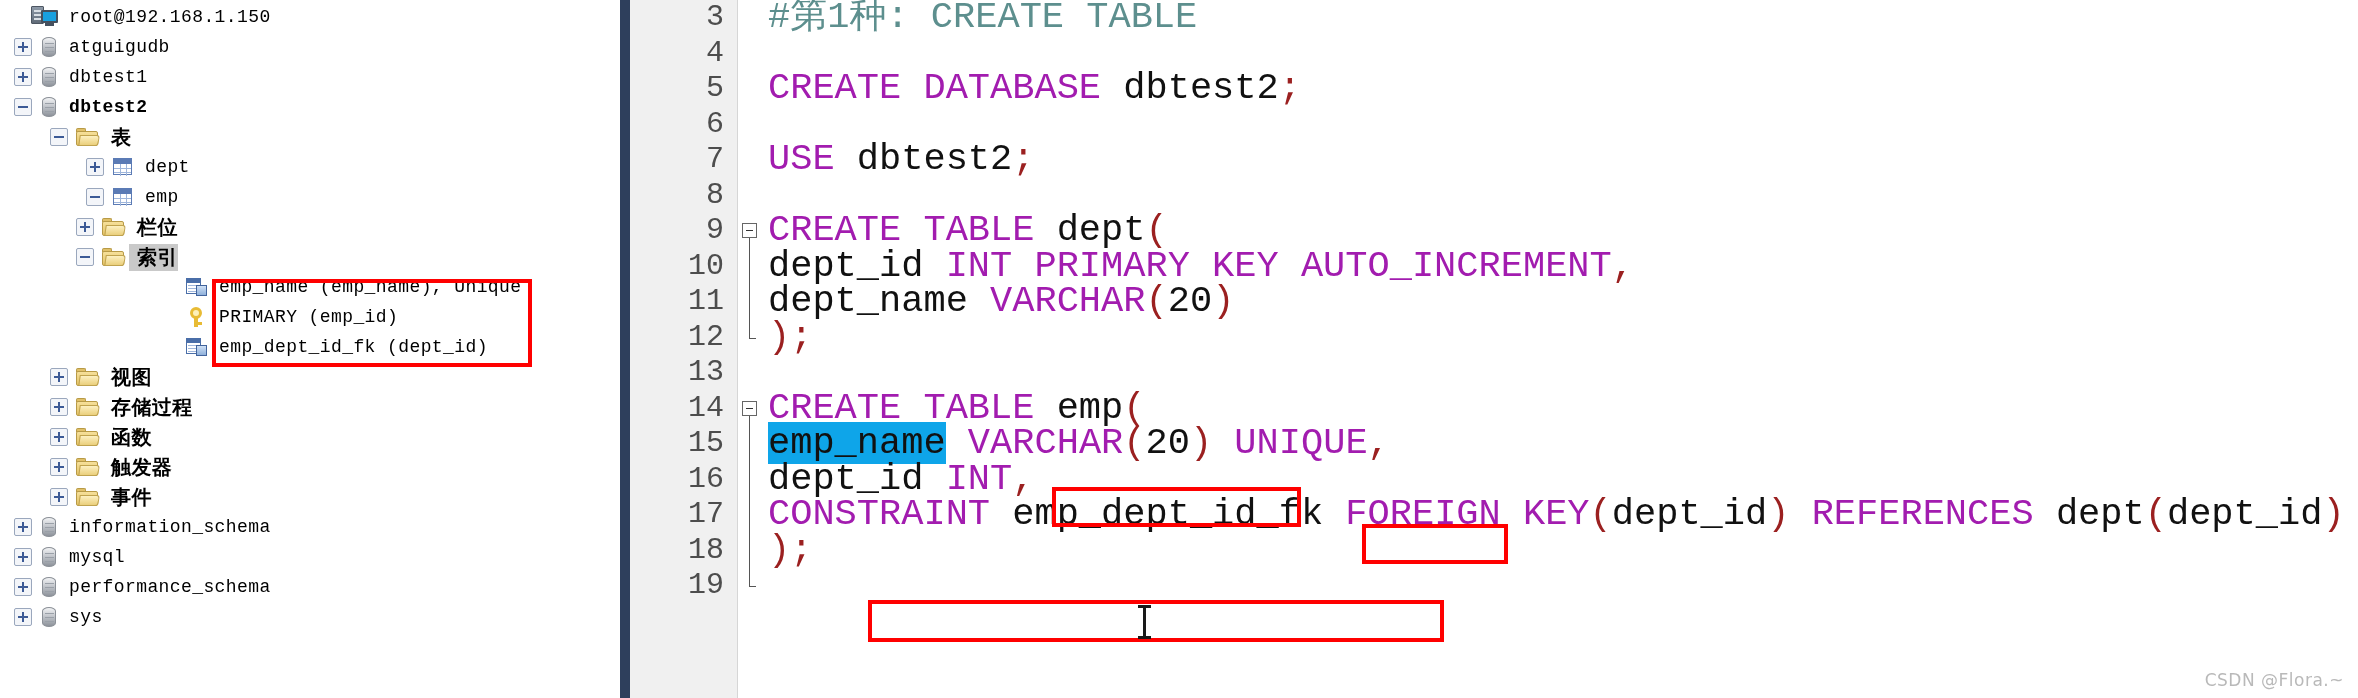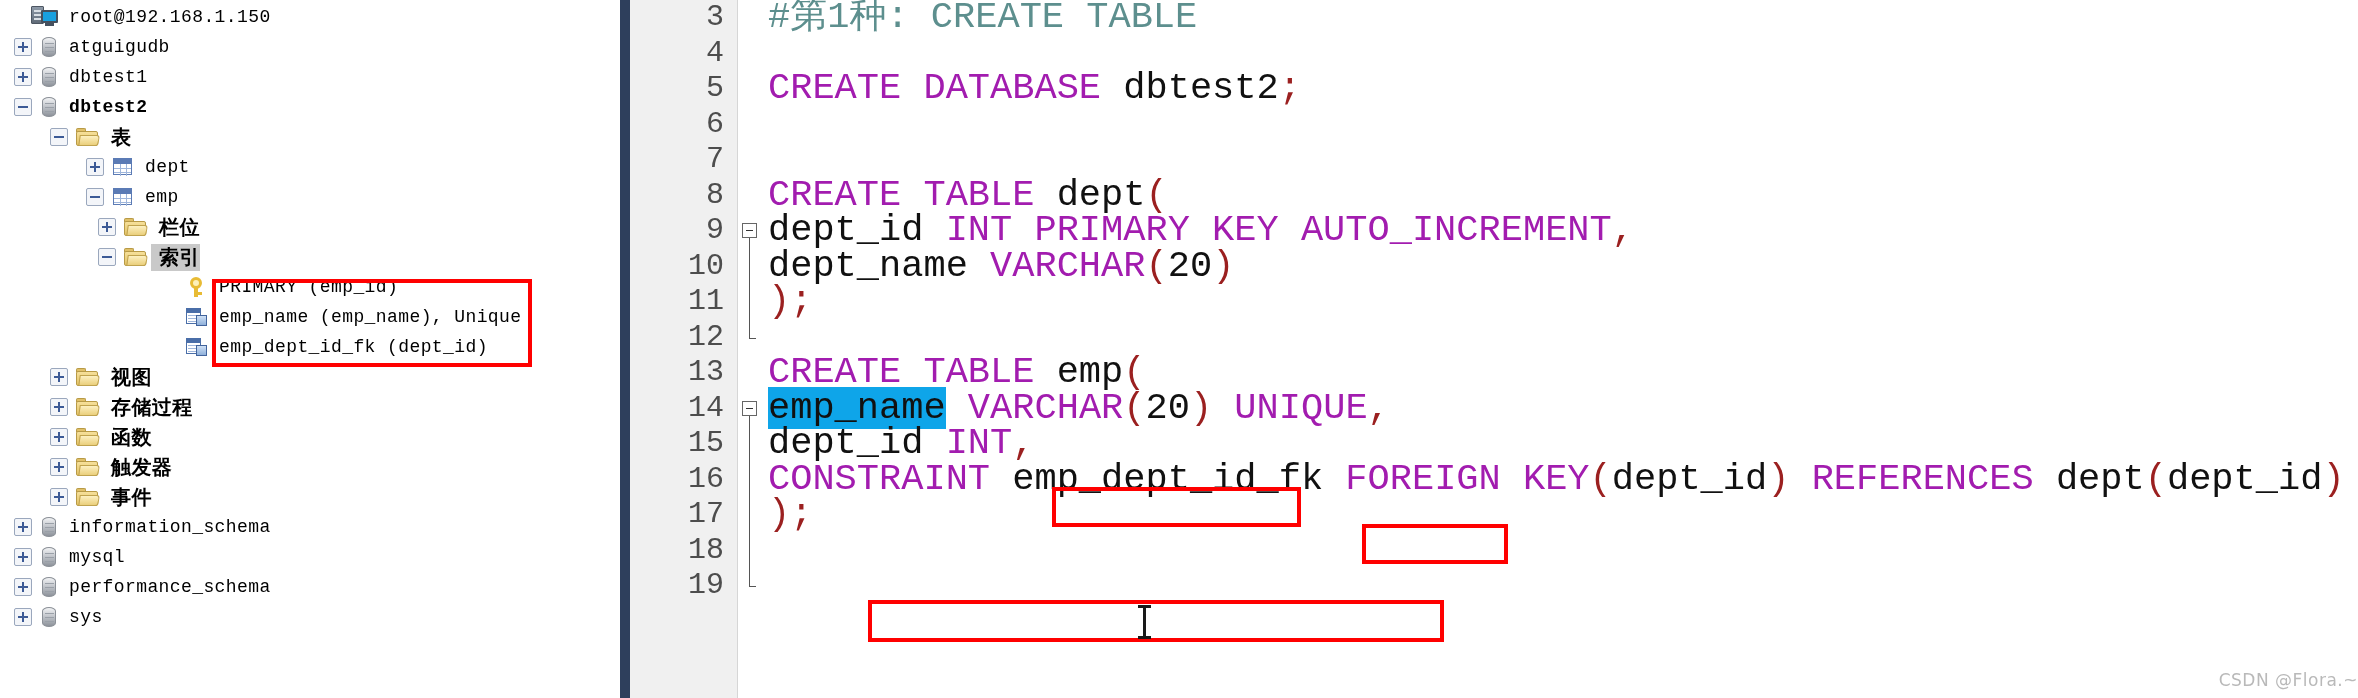--- a/index.html
+++ b/index.html
@@ -175,21 +175,21 @@
     position:absolute; left:11px; top:9px; width:11px; height:11px;
     background: linear-gradient(#cfe0f5,#8fb0da);
     border:1px solid #41639c;
   }
 
   
   .ind0 { padding-left: 6px; }
   .ind1 { padding-left: 14px; }
   .ind2 { padding-left: 50px; }
   .ind3 { padding-left: 86px; }
-  .ind4 { padding-left: 98px; text-align: right; }
+  .ind4 { padding-left: 76px; text-align: right; }
   .ind5 { padding-left: 160px; }
 
   
   #index-annotation-box {
     position: absolute;
     left: 212px; top: 279px;
     width: 320px; height: 88px;
     border: 4px solid #ff0000;
     pointer-events: none;
   }
@@ -297,21 +297,21 @@
   #text-caret::before, #text-caret::after {
     content:"";
     position:absolute; left:-5px; width:13px; height:3px; background:#1a1a1a;
   }
   #text-caret::before { top: 0; }
   #text-caret::after  { bottom: 0; }
 
   
   #watermark {
     position: absolute;
-    right: 0; bottom: 8px;
+    right: 14px; bottom: 8px;
     font-family: "DejaVu Sans", sans-serif;
     font-size: 17px;
     color: #b9b9b9;
     letter-spacing: 0.5px;
   }
 </style>
 </head>
 <body>
 
 <div id="app">
@@ -412,39 +412,39 @@
           <span class="toggle"></span>
           <span class="ico ico-folder">
             <span class="tab"></span>
             <span class="body"></span>
             <span class="flap"></span>
           </span>
           <span class="label cjk sel">索引</span>
         </div>
         <div class="tree-row ind5">
           <span class="no-toggle"></span>
-          <span class="ico ico-key">
-            <span class="ring"></span>
-            <span class="shaft"></span>
-            <span class="tooth"></span>
-          </span>
-          <span class="label">PRIMARY (emp_id)</span>
-        </div>
-        <div class="tree-row ind5">
-          <span class="no-toggle"></span>
           <span class="ico ico-index">
             <span class="big">
               <span class="hd"></span>
               <span class="ln a"></span>
               <span class="ln b"></span>
               <span class="ln c"></span>
             </span>
             <span class="sm"></span>
           </span>
           <span class="label">emp_name (emp_name), Unique</span>
+        </div>
+        <div class="tree-row ind5">
+          <span class="no-toggle"></span>
+          <span class="ico ico-key">
+            <span class="ring"></span>
+            <span class="shaft"></span>
+            <span class="tooth"></span>
+          </span>
+          <span class="label">PRIMARY (emp_id)</span>
         </div>
         <div class="tree-row ind5">
           <span class="no-toggle"></span>
           <span class="ico ico-index">
             <span class="big">
               <span class="hd"></span>
               <span class="ln a"></span>
               <span class="ln b"></span>
               <span class="ln c"></span>
             </span>
@@ -572,20 +572,21 @@
         <div class="fold-line" style="top: 238px; height: 100.5px;"></div>
         <div class="fold-marker" style="top: 400.5px;"></div>
         <div class="fold-line" style="top: 415.5px; height: 171.5px;"></div>
       </div>
     <div id="code">
       <div id="code-lines">
           <div class="cline"><span class="cmt">#第1种: CREATE TABLE</span></div>
           <div class="cline">&nbsp;</div>
           <div class="cline"><span class="kw">CREATE DATABASE </span><span class="plain">dbtest2</span><span class="punc">;</span></div>
           <div class="cline">&nbsp;</div>
+          <div class="cline"><span class="kw">USE </span><span class="plain">dbtest2</span><span class="punc">;</span></div>
           <div class="cline">&nbsp;</div>
           <div class="cline"><span class="kw">CREATE TABLE </span><span class="plain">dept</span><span class="punc">(</span></div>
           <div class="cline"><span class="plain">dept_id </span><span class="kw">INT PRIMARY KEY AUTO_INCREMENT</span><span class="punc">,</span></div>
           <div class="cline"><span class="plain">dept_name </span><span class="kw">VARCHAR</span><span class="punc">(</span><span class="plain">20</span><span class="punc">)</span></div>
           <div class="cline"><span class="punc">)</span><span class="punc">;</span></div>
           <div class="cline">&nbsp;</div>
           <div class="cline"><span class="kw">CREATE TABLE </span><span class="plain">emp</span><span class="punc">(</span></div>
           <div class="cline"><span class="plain hl-sel">emp_name</span><span class="plain"> </span><span class="kw">VARCHAR</span><span class="punc">(</span><span class="plain">20</span><span class="punc">) </span><span class="kw">UNIQUE</span><span class="punc">,</span></div>
           <div class="cline"><span class="plain">dept_id </span><span class="kw">INT</span><span class="punc">,</span></div>
           <div class="cline"><span class="kw">CONSTRAINT </span><span class="plain">emp_dept_id_fk </span><span class="kw">FOREIGN KEY</span><span class="punc">(</span><span class="plain">dept_id</span><span class="punc">) </span><span class="kw">REFERENCES </span><span class="plain">dept</span><span class="punc">(</span><span class="plain">dept_id</span><span class="punc">)</span></div>

